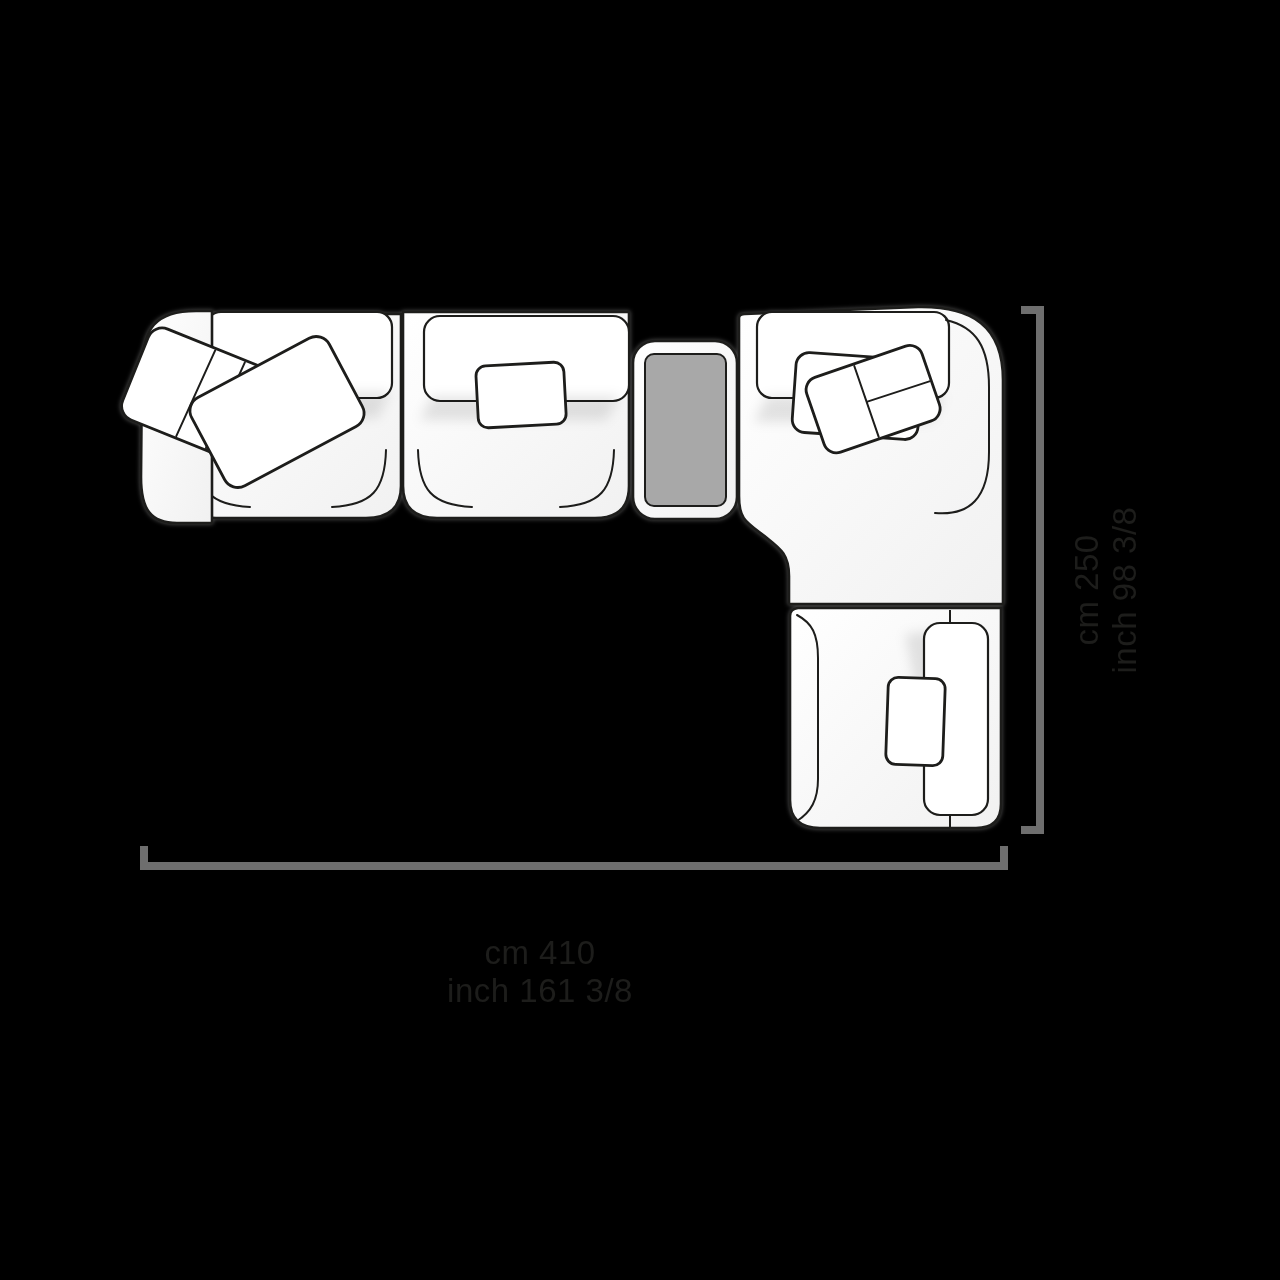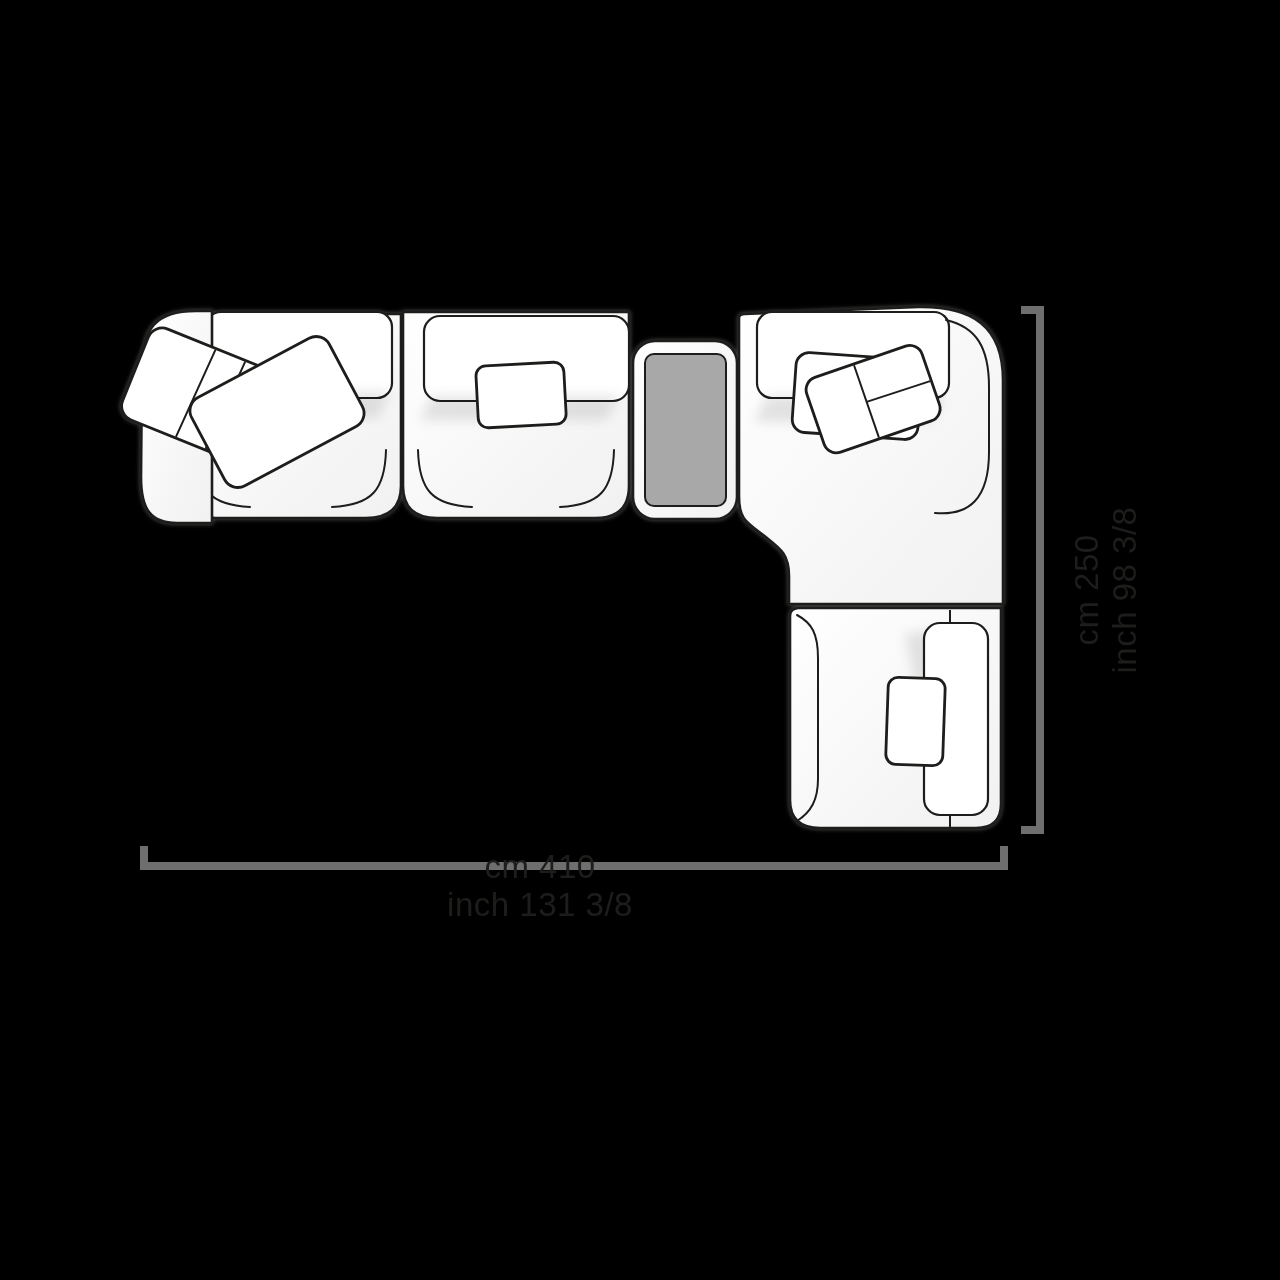--- a/index.html
+++ b/index.html
@@ -23,21 +23,21 @@
   
   .dim-label{
     position:absolute;
     color:#1d1d1b;
     font-size:33px;
     line-height:38px;
     letter-spacing:0.5px;
     text-align:center;
     white-space:nowrap;
   }
-  #width-label{left:540px;top:848px;transform:translateX(-50%);}
+  #width-label{left:540px;top:934px;transform:translateX(-50%);}
   #depth-label{left:1106px;top:590px;transform:translate(-50%,-50%) rotate(-90deg);}
 </style>
 </head>
 <body>
 
 <div id="stage">
 
   <svg id="plan-svg" width="1280" height="1280" viewBox="0 0 1280 1280">
     <defs>
       <linearGradient id="pieceGrad" x1="0" y1="0" x2="1" y2="1">
@@ -104,21 +104,21 @@
       <rect class="dim" x="140" y="846" width="8" height="24"></rect>
       <rect class="dim" x="1000" y="846" width="8" height="24"></rect>
       <rect class="dim" x="1036" y="306" width="8" height="528"></rect>
       <rect class="dim" x="1021" y="306" width="23" height="8"></rect>
       <rect class="dim" x="1021" y="826" width="23" height="8"></rect>
     </g>
   </svg>
 
   <div class="dim-label" id="width-label">
     <div>cm 410</div>
-    <div>inch 131 3/8</div>
+    <div>inch 161 3/8</div>
   </div>
 
   <div class="dim-label" id="depth-label">
     <div>cm 250</div>
     <div>inch 98 3/8</div>
   </div>
 
 </div>
 
 </body></html>

